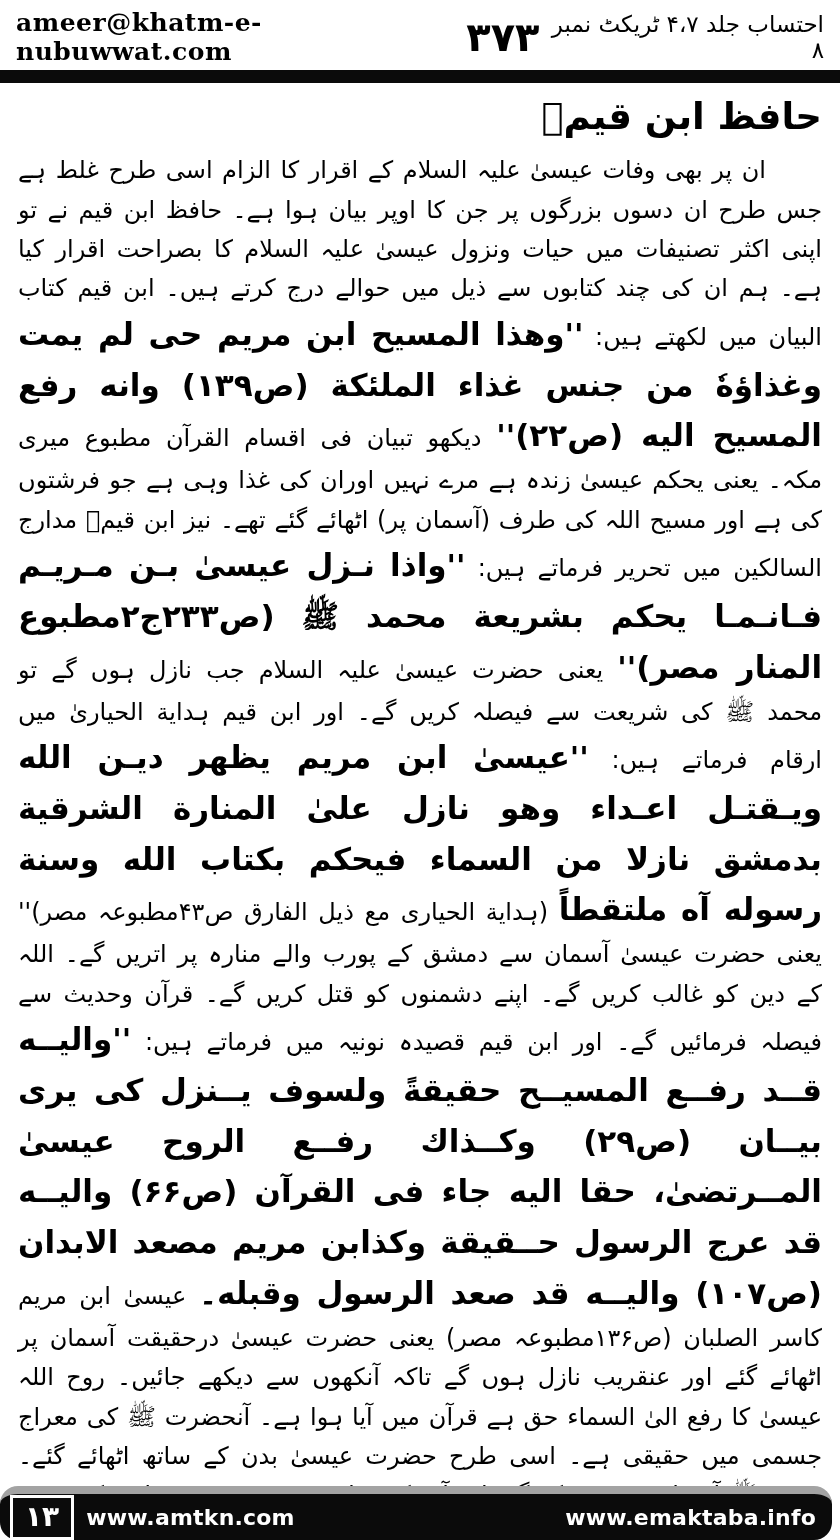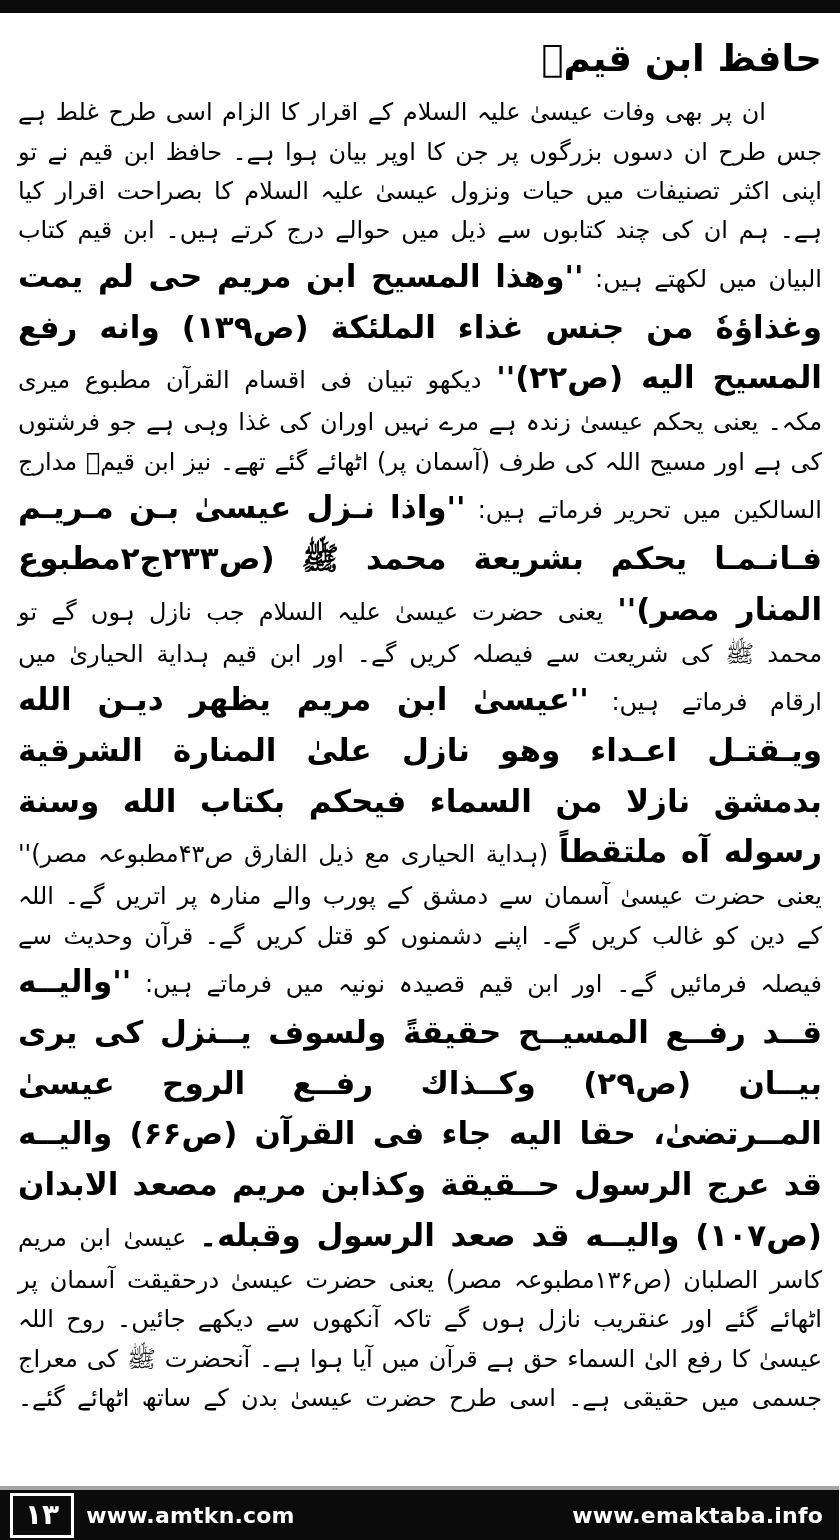--- a/index.html
+++ b/index.html
@@ -18,56 +18,62 @@
   .header-email {
     font-family:"DejaVu Serif", serif; font-weight:700; font-size:25px;
     letter-spacing:0.5px;
   }
   .header-page-number { font-size:40px; font-weight:700; direction:rtl; }
   .header-book-title  { font-size:23px; direction:rtl; text-align:right; }
   .rule { height:13px; background:#0b0b0b; }
   
   .body {
     direction:rtl; text-align:justify;
-    padding:22px 18px 0 18px;
+    padding:10px 18px 0 18px;
     height:1405px; overflow:hidden;
   }
   .heading {
     font-size:37px; font-weight:700; margin:2px 0 12px 0; line-height:1.2;
   }
   .text {
     font-size:24px; line-height:1.64; text-indent:56px;
     word-spacing:1px;
   }
   .text .u { font-weight:400; }
   .text .a { font-weight:700; font-size:31px; }
   
   .footer {
-    position:absolute; left:0; right:1px; bottom:0; height:54px;
+    position:absolute; left:0; right:8px; bottom:0; height:54px;
     background:#0b0b0b; color:#fff;
     display:flex; align-items:center; gap:12px;
     padding:0 10px; direction:ltr;
-    border-top:4px solid #a3a3a3;
+    border-top:8px solid #a3a3a3;
+    border-radius:18px;
   }
   .badge {
     border:3px solid #fff; font-size:28px; font-weight:700;
     padding:1px 12px 3px 12px; line-height:1.25; direction:rtl;
     flex:0 0 auto;
   }
   .links {
     flex:1; display:flex; justify-content:space-between; align-items:center;
     font-weight:700; font-size:22px; letter-spacing:0.2px;
     padding-right:6px;
   }
 </style>
 </head>
 <body>
 
 <div class="page">
 
+  <div class="header">
+    <div class="header-email">ameer@khatm-e-nubuwwat.com</div>
+    <div class="header-page-number">۳۷۳</div>
+    <div class="header-book-title">احتساب جلد ۴،۷ ٹریکٹ نمبر ۸</div>
+  </div>
 
   <div class="rule"></div>
 
   <div class="body">
     <h1 class="heading">حافظ ابن قیمؒ</h1>
     <p class="text">
       <span class="u">ان پر بھی وفات عیسیٰ علیہ السلام کے اقرار کا الزام اسی طرح غلط ہے جس طرح ان دسوں بزرگوں پر جن کا اوپر بیان ہوا ہے۔ حافظ ابن قیم نے تو اپنی اکثر تصنیفات میں حیات ونزول عیسیٰ علیہ السلام کا بصراحت اقرار کیا ہے۔ ہم ان کی چند کتابوں سے ذیل میں حوالے درج کرتے ہیں۔ ابن قیم کتاب البیان میں لکھتے ہیں: </span>
       <span class="a">''وهذا المسيح ابن مريم حی لم يمت وغذاؤهٗ من جنس غذاء الملئکة (ص۱۳۹) وانه رفع المسيح اليه (ص۲۲)''</span>
       <span class="u"> دیکھو تبیان فی اقسام القرآن مطبوع میری مکہ۔ یعنی یحکم عیسیٰ زندہ ہے مرے نہیں اوران کی غذا وہی ہے جو فرشتوں کی ہے اور مسیح اللہ کی طرف (آسمان پر) اٹھائے گئے تھے۔ نیز ابن قیمؒ مدارج السالکین میں تحریر فرماتے ہیں: </span>
       <span class="a">''واذا نـزل عیسیٰ بـن مـریـم فـانـمـا یحکم بشریعة محمد ﷺ (ص۲۳۳ج۲مطبوع المنار مصر)''</span>

